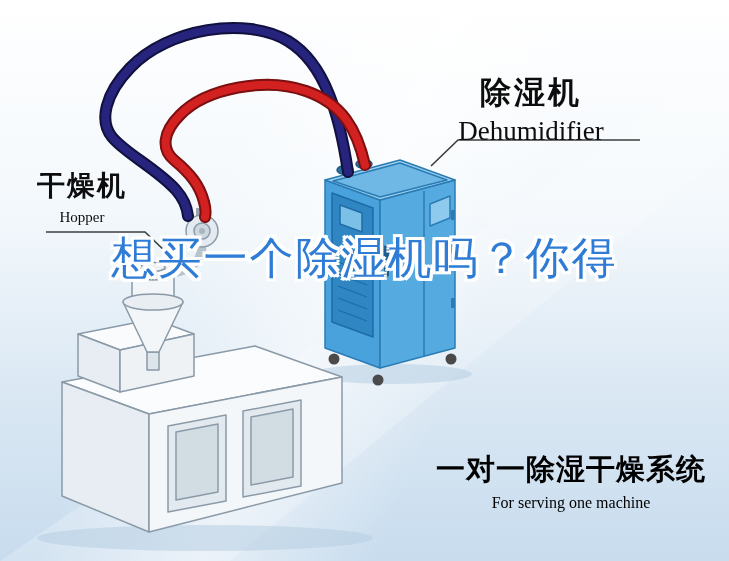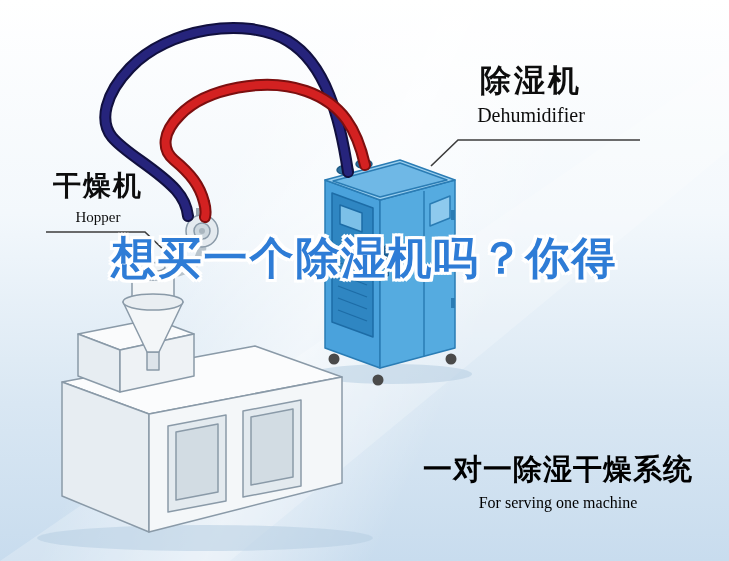--- a/index.html
+++ b/index.html
@@ -9,36 +9,36 @@
     background:linear-gradient(180deg,#ffffff 0%,#f3f8fc 38%,#d9e7f3 72%,#c8dcee 100%);
   }
   .stage::before{
     content:"";position:absolute;inset:0;pointer-events:none;
     background:linear-gradient(115deg,rgba(255,255,255,0) 30%,rgba(255,255,255,.55) 47%,rgba(255,255,255,0) 64%);
   }
   svg.scene{position:absolute;left:0;top:0;}
   .callout{position:absolute;text-align:center;color:#0d0d0d;}
   .callout .cn{font-weight:bold;}
   .callout .en{font-family:"Liberation Serif",serif;}
-  .callout-dehumidifier{left:436px;top:60px;width:190px;}
+  .callout-dehumidifier{left:436px;top:72px;width:190px;}
   .callout-dehumidifier .cn{font-size:31px;letter-spacing:3px;}
-  .callout-dehumidifier .en{font-size:20px;margin-top:2px;}
-  .callout-hopper{left:26px;top:167px;width:144px;}
+  .callout-dehumidifier .en{font-size:27px;margin-top:2px;}
+  .callout-hopper{left:10px;top:167px;width:144px;}
   .callout-hopper .cn{font-size:28px;letter-spacing:2px;}
   .callout-hopper .en{font-size:15px;margin-top:4px;}
   .headline{
     position:absolute;left:0;top:231px;width:729px;text-align:center;
-    font-weight:bold;color:#2e7cd6;line-height:1.24;letter-spacing:2px;
+    font-weight:normal;color:#2e7cd6;line-height:1.24;letter-spacing:2px;
     text-shadow:
       -3px -3px 0 #fff, 3px -3px 0 #fff, -3px 3px 0 #fff, 3px 3px 0 #fff,
       -3px 0 0 #fff, 3px 0 0 #fff, 0 -3px 0 #fff, 0 3px 0 #fff,
       -2px -2px 0 #fff, 2px 2px 0 #fff;
   }
   .headline .line{font-size:44px;}
-  .caption{position:absolute;left:408px;top:450px;width:300px;text-align:center;color:#000;}
+  .caption{position:absolute;left:421px;top:450px;width:300px;text-align:center;color:#000;}
   .caption .cn{font-size:29px;font-weight:bold;letter-spacing:1px;}
   .caption .en{font-family:"Liberation Serif",serif;font-size:16px;margin-top:4px;}
 </style>
 </head>
 <body>
 
 <div class="stage">
 
   <svg class="scene" width="729" height="561" viewBox="0 0 729 561">
 

